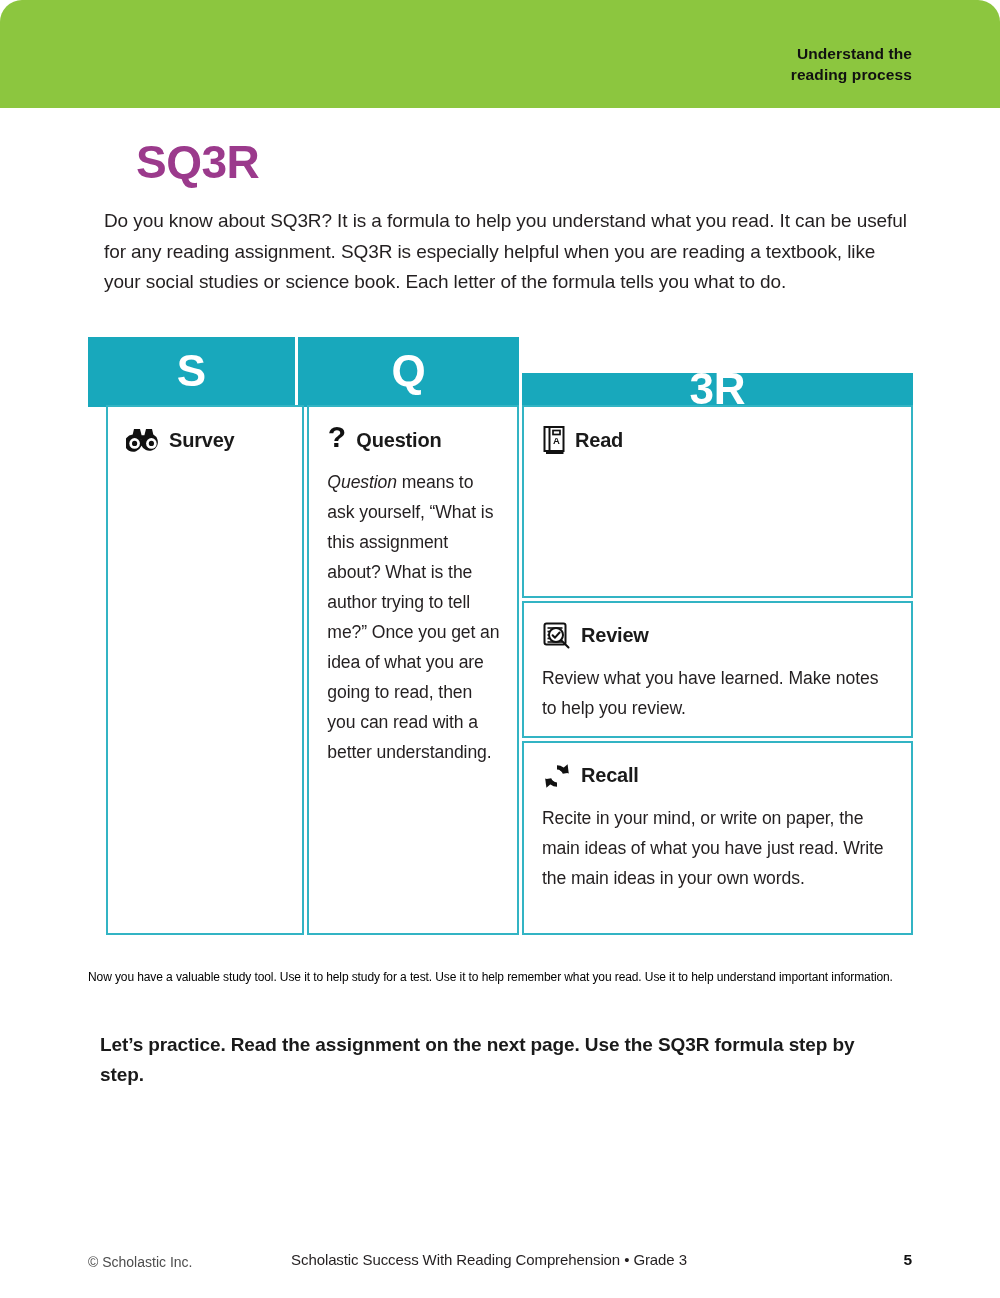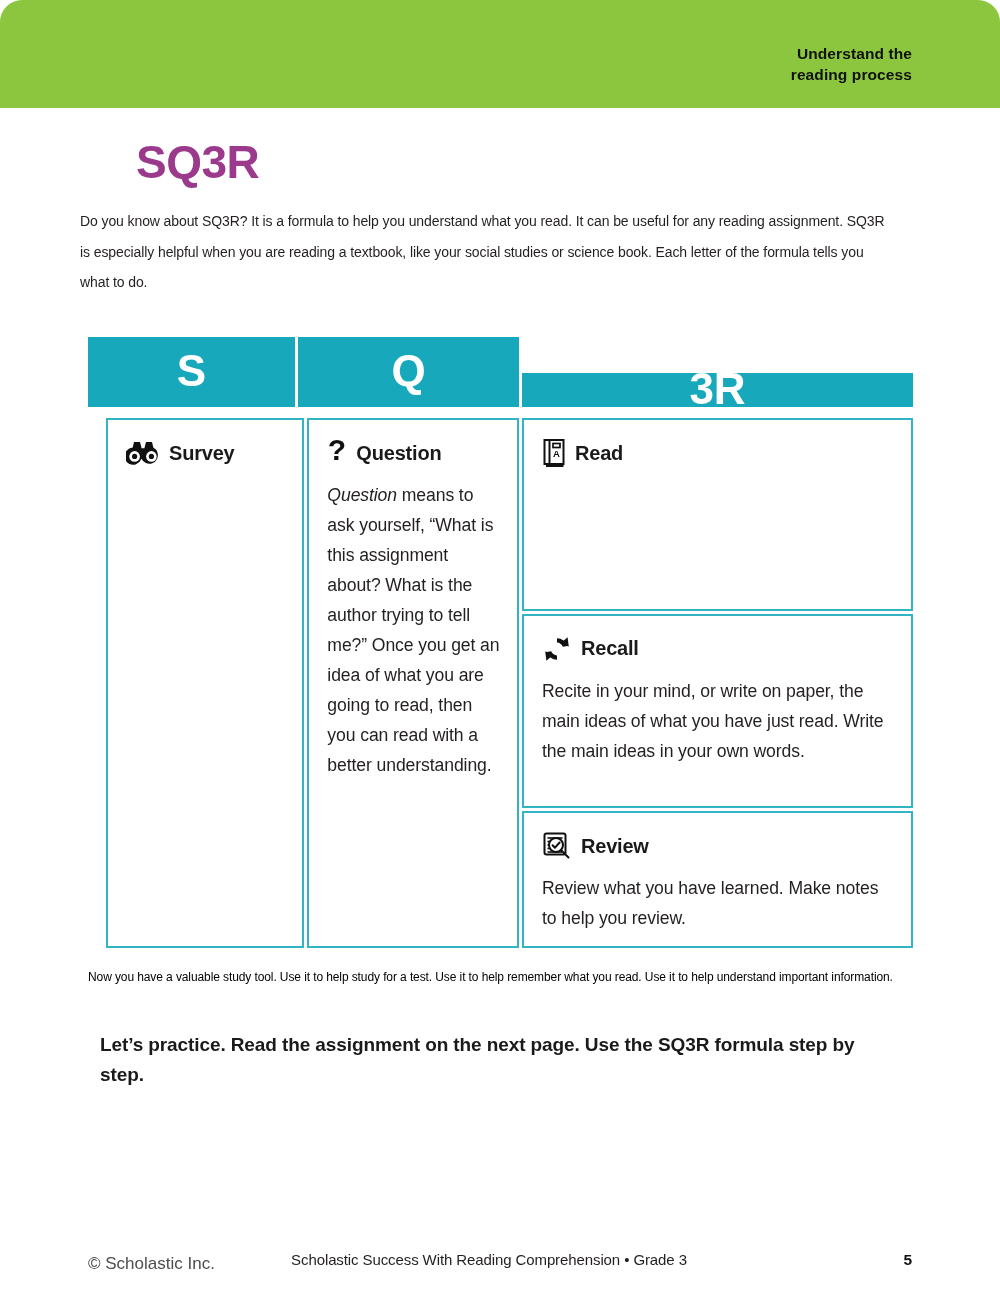--- a/index.html
+++ b/index.html
@@ -50,24 +50,24 @@
     font-weight: bold;
     letter-spacing: -0.5px;
     color: #9B3A8C;
     line-height: 1;
     margin-left: 48px;
   }
 
   
   .intro {
     position: absolute;
-    left: 80px;
+    left: 104px;
     top: 206px;
     width: 810px;
-    font-size: 14px;
+    font-size: 19px;
     line-height: 30.5px;
     color: #231f20;
     letter-spacing: -0.1px;
   }
 
   
   .table {
     position: absolute;
     left: 88px;
     top: 337px;
@@ -97,21 +97,21 @@
     padding-bottom: 2px;
   }
   .th.col-s { width: 207px; }
   .th.col-q { width: 221px; }
   .th.col-r { width: 391px; margin-top: 36px; }
 
   
   .tbody {
     position: absolute;
     left: 0;
-    top: 81px;
+    top: 68px;
     width: 825px;
     height: 530px;
     display: flex;
     gap: 3px;
     padding-left: 18px;
   }
   .cell {
     border: 2px solid #32B4C4;
     background: #ffffff;
     padding: 16px 16px 14px 18px;
@@ -180,21 +180,21 @@
     line-height: 30px;
     color: #1a1a1a;
     letter-spacing: -0.1px;
   }
 
   
   .footer-left {
     position: absolute;
     left: 88px;
     top: 1254px;
-    font-size: 17px;
+    font-size: 14px;
     color: #4d4d4d;
   }
   .footer-center {
     position: absolute;
     left: 0;
     top: 1251px;
     width: 1000px;
     text-align: center;
     padding-right: 22px;
     font-size: 15px;
@@ -269,35 +269,20 @@
               <svg width="24" height="30" viewBox="0 0 24 30" aria-hidden="true">
                 <rect x="2.5" y="2" width="19" height="24" fill="none" stroke="#111111" stroke-width="2"></rect>
                 <line x1="7.5" y1="2" x2="7.5" y2="26" stroke="#111111" stroke-width="2"></line>
                 <rect x="11" y="5.5" width="7" height="4" fill="none" stroke="#111111" stroke-width="1.7"></rect>
                 <text x="14.5" y="19" text-anchor="middle" font-family="Liberation Sans, sans-serif" font-size="9.5" font-weight="bold" fill="#111111">A</text>
                 <line x1="4" y1="28" x2="21.5" y2="28" stroke="#111111" stroke-width="2"></line>
               </svg>
             </span>
             <span class="lbl">Read</span>
           </div>
-        </div>
-
-        <div class="cell cell-recall">
-          <div class="cell-head">
-            <span class="ico">
-              <svg width="30" height="30" viewBox="0 0 30 30" aria-hidden="true">
-                <path d="M15 4.2 a10.8 10.8 0 0 1 10.4 7.9 l-4.6 0.6 A6.6 6.6 0 0 0 15 8.6 Z" fill="#111111"></path>
-                <path d="M25.6 3.2 l1.2 9.2 -8.8 -2.6 Z" fill="#111111"></path>
-                <path d="M15 25.8 a10.8 10.8 0 0 1 -10.4 -7.9 l4.6 -0.6 A6.6 6.6 0 0 0 15 21.4 Z" fill="#111111"></path>
-                <path d="M4.4 26.8 l-1.2 -9.2 8.8 2.6 Z" fill="#111111"></path>
-              </svg>
-            </span>
-            <span class="lbl">Recall</span>
-          </div>
-          <div class="cell-body">Recite in your mind, or write on paper, the main ideas of what you have just read. Write the main ideas in your own words.</div>
         </div>
 
         <div class="cell cell-review">
           <div class="cell-head">
             <span class="ico">
               <svg width="30" height="30" viewBox="0 0 30 30" aria-hidden="true">
                 <rect x="2.5" y="2.5" width="21" height="21" rx="2" fill="none" stroke="#111111" stroke-width="2"></rect>
                 <line x1="5.5" y1="7" x2="20.5" y2="7" stroke="#111111" stroke-width="1.6"></line>
                 <line x1="5.5" y1="10.5" x2="20.5" y2="10.5" stroke="#111111" stroke-width="1.6"></line>
                 <line x1="5.5" y1="14" x2="20.5" y2="14" stroke="#111111" stroke-width="1.6"></line>
@@ -306,20 +291,35 @@
                 <circle cx="14" cy="14" r="7" fill="#ffffff" stroke="#111111" stroke-width="2"></circle>
                 <path d="M10.6 14.2 l2.4 2.5 4.6 -5.2" fill="none" stroke="#111111" stroke-width="2" stroke-linecap="round" stroke-linejoin="round"></path>
                 <line x1="19.2" y1="19.2" x2="26.5" y2="26.5" stroke="#111111" stroke-width="2" stroke-linecap="round"></line>
               </svg>
             </span>
             <span class="lbl">Review</span>
           </div>
           <div class="cell-body">Review what you have learned. Make notes to help you review.</div>
         </div>
 
+        <div class="cell cell-recall">
+          <div class="cell-head">
+            <span class="ico">
+              <svg width="30" height="30" viewBox="0 0 30 30" aria-hidden="true">
+                <path d="M15 4.2 a10.8 10.8 0 0 1 10.4 7.9 l-4.6 0.6 A6.6 6.6 0 0 0 15 8.6 Z" fill="#111111"></path>
+                <path d="M25.6 3.2 l1.2 9.2 -8.8 -2.6 Z" fill="#111111"></path>
+                <path d="M15 25.8 a10.8 10.8 0 0 1 -10.4 -7.9 l4.6 -0.6 A6.6 6.6 0 0 0 15 21.4 Z" fill="#111111"></path>
+                <path d="M4.4 26.8 l-1.2 -9.2 8.8 2.6 Z" fill="#111111"></path>
+              </svg>
+            </span>
+            <span class="lbl">Recall</span>
+          </div>
+          <div class="cell-body">Recite in your mind, or write on paper, the main ideas of what you have just read. Write the main ideas in your own words.</div>
+        </div>
+
       </div>
     </div>
   </div>
 
   <p class="outro">Now you have a valuable study tool. Use it to help study for a test. Use it to help remember what you read. Use it to help understand important information.</p>
   <p class="practice">Let’s practice. Read the assignment on the next page. Use the SQ3R formula step by step.</p>
 
   <div class="footer-left">© Scholastic Inc.</div>
   <div class="footer-center">Scholastic Success With Reading Comprehension • Grade 3</div>
   <div class="footer-page">5</div>

